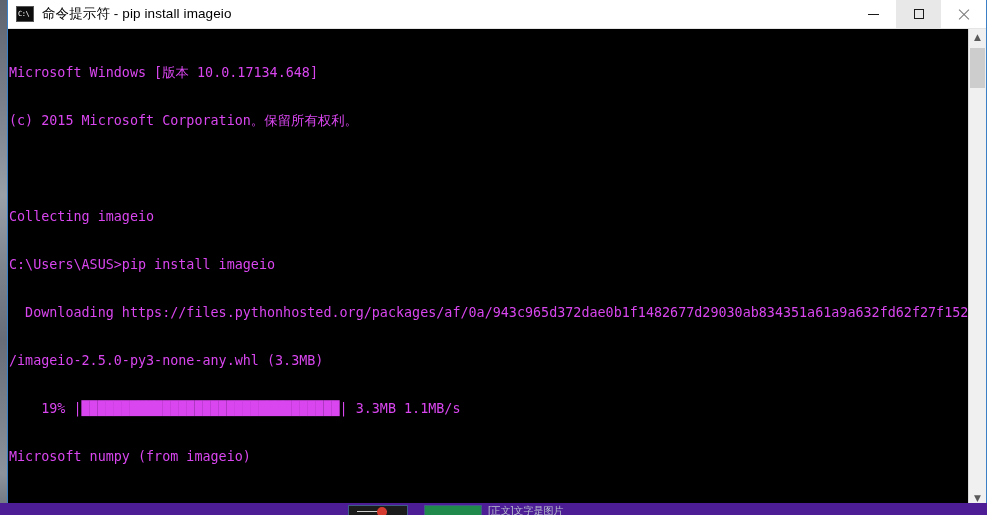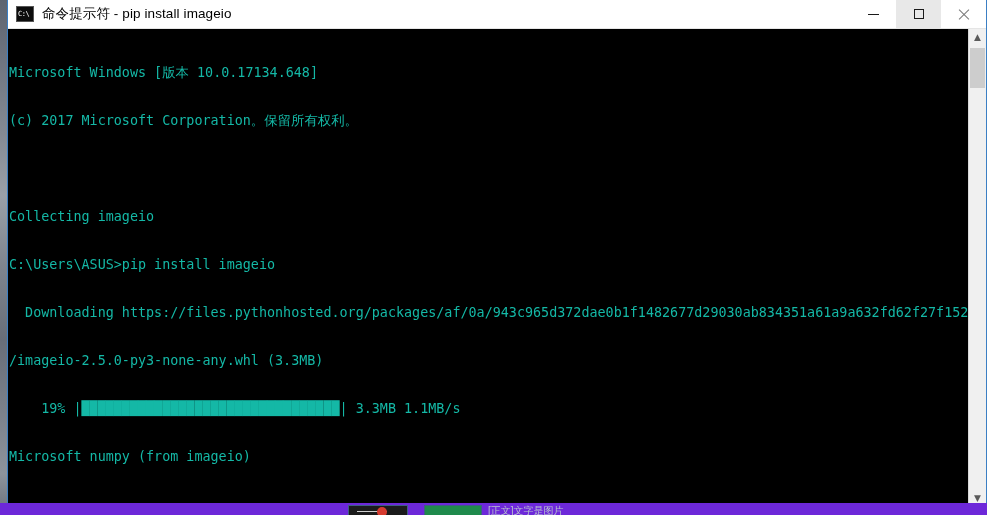--- a/index.html
+++ b/index.html
@@ -140,21 +140,21 @@
     background: #000000;
     overflow: hidden;
     position: relative;
   }
   #console-text {
     flex: 1 1 auto;
     padding: 4px 0 0 1px;
     font-family: "DejaVu Sans Mono", monospace;
     font-size: 13.4px;
     line-height: 16px;
-    color: #14b8a6;
+    color: #d946ef;
     white-space: pre;
     overflow: hidden;
     letter-spacing: 0px;
   }
   .console-line {
     height: 16px;
     white-space: pre;
   }
 
   
@@ -195,21 +195,21 @@
     background: #cdcdcd;
   }
 
   
   #taskbar-strip {
     position: absolute;
     left: 0;
     bottom: 0;
     width: 987px;
     height: 12px;
-    background: #6d28d9;
+    background: #4c1d95;
     overflow: hidden;
   }
   #tb-media {
     position: absolute;
     left: 348px;
     top: 2px;
     width: 60px;
     height: 12px;
     background: #1b1b1b;
     border: 1px solid #3e5d86;
@@ -273,21 +273,21 @@
       <div class="win-btn">
         <span class="glyph-close"></span>
       </div>
     </div>
   </div>
 
   <div id="console-body">
 
     <div id="console-text">
       <div class="console-line">Microsoft Windows [版本 10.0.17134.648]</div>
-      <div class="console-line">(c) 2017 Microsoft Corporation。保留所有权利。</div>
+      <div class="console-line">(c) 2015 Microsoft Corporation。保留所有权利。</div>
       <div class="console-line"></div>
       <div class="console-line">Collecting imageio</div>
       <div class="console-line">C:\Users\ASUS&gt;pip install imageio</div>
       <div class="console-line">  Downloading https://files.pythonhosted.org/packages/af/0a/943c965d372dae0b1f1482677d29030ab834351a61a9a632fd62f27f1523</div>
       <div class="console-line">/imageio-2.5.0-py3-none-any.whl (3.3MB)</div>
       <div class="console-line">    19% |████████████████████████████████| 3.3MB 1.1MB/s</div>
       <div class="console-line">Microsoft numpy (from imageio)</div>
     </div>
 
     <div id="console-scrollbar">

